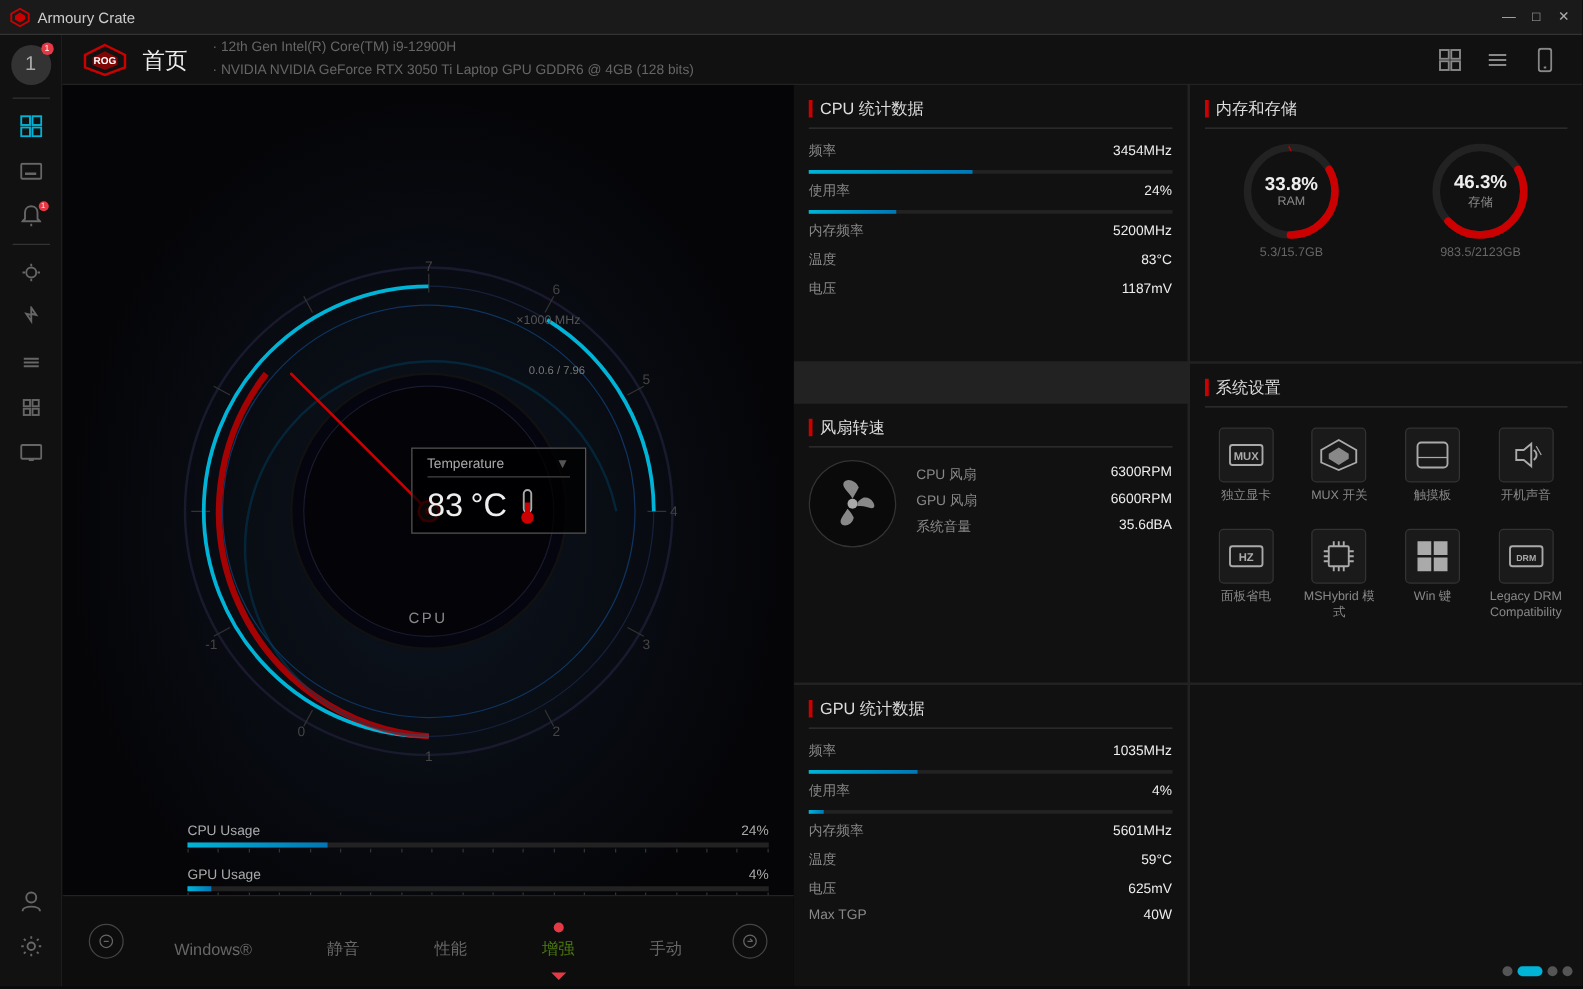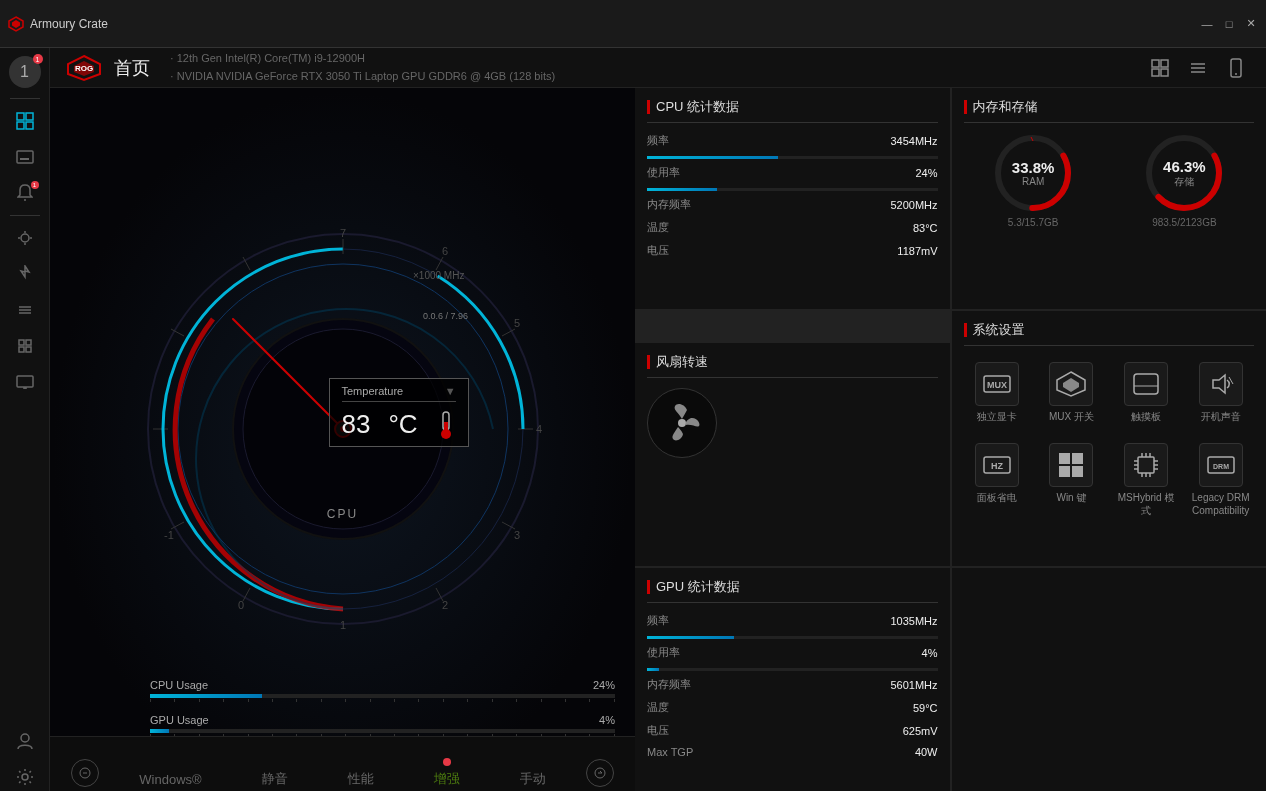--- a/index.html
+++ b/index.html
@@ -9,21 +9,21 @@
       background: #0a0a0a;
       color: #ccc;
       font-family: 'Segoe UI', Arial, sans-serif;
       font-size: 12px;
       overflow: hidden;
       position: relative;
     }
 
     
     .titlebar {
-      height: 48px;
+      height: 28px;
       background: #1a1a1a;
       display: flex;
       align-items: center;
       padding: 0 8px;
       border-bottom: 1px solid #333;
       position: relative;
     }
     .titlebar-icon { width: 16px; height: 16px; margin-right: 6px; }
     .titlebar-title { font-size: 12px; color: #ccc; }
     .titlebar-controls {
@@ -209,21 +209,21 @@
       margin-bottom: 6px;
       display: flex;
       align-items: center;
       justify-content: space-between;
     }
     .temp-value {
       font-size: 26px;
       color: #eee;
       display: flex;
       align-items: center;
-      gap: 18px;
+      gap: 6px;
     }
     .cpu-label {
       position: absolute;
       bottom: 28%;
       left: 50%;
       transform: translateX(-50%);
       color: #888;
       font-size: 12px;
       letter-spacing: 2px;
     }
@@ -850,20 +850,34 @@
           <div class="panel-header">风扇转速</div>
           <div class="fan-display">
             <div class="fan-icon-container">
               <svg width="50" height="50" viewBox="0 0 50 50">
                 <circle cx="25" cy="25" r="4" fill="#aaa"></circle>
                 <path d="M25 21 C22 15 16 12 18 8 C20 4 28 6 30 12 C28 16 26 19 25 21Z" fill="#888"></path>
                 <path d="M29 27 C35 26 40 30 42 28 C44 26 40 19 34 20 C30 22 28 24 29 27Z" fill="#888"></path>
                 <path d="M21 29 C18 34 14 38 16 41 C18 44 25 42 26 36 C24 32 22 30 21 29Z" fill="#888"></path>
               </svg>
             </div>
+            <div class="fan-stats">
+              <div class="fan-row">
+                <span class="fan-name">CPU 风扇</span>
+                <span class="fan-val">6300RPM</span>
+              </div>
+              <div class="fan-row">
+                <span class="fan-name">GPU 风扇</span>
+                <span class="fan-val">6600RPM</span>
+              </div>
+              <div class="fan-row">
+                <span class="fan-name">系统音量</span>
+                <span class="fan-val">35.6dBA</span>
+              </div>
+            </div>
           </div>
         </div>
 
         <div class="panel sys-panel">
           <div class="panel-header">系统设置</div>
           <div class="sys-grid">
             <div class="sys-item">
               <div class="sys-icon-box">
                 <svg width="30" height="24" viewBox="0 0 30 24">
                     <rect x="2" y="4" width="26" height="16" rx="2" fill="none" stroke="#aaa" stroke-width="1.5"></rect>
@@ -901,31 +915,20 @@
               <span class="sys-label">开机声音</span>
             </div>
             <div class="sys-item">
               <div class="sys-icon-box">
                 <svg width="30" height="24" viewBox="0 0 30 24">
                     <rect x="2" y="4" width="26" height="16" rx="2" fill="none" stroke="#aaa" stroke-width="1.5"></rect>
                     <text x="15" y="16" text-anchor="middle" font-size="9" fill="#aaa" font-weight="bold">HZ</text>
                   </svg>
               </div>
               <span class="sys-label">面板省电</span>
-            </div>
-            <div class="sys-item">
-              <div class="sys-icon-box">
-                <svg width="26" height="26" viewBox="0 0 26 26">
-                    <rect x="1" y="1" width="11" height="11" fill="#aaa"></rect>
-                    <rect x="14" y="1" width="11" height="11" fill="#aaa"></rect>
-                    <rect x="1" y="14" width="11" height="11" fill="#aaa"></rect>
-                    <rect x="14" y="14" width="11" height="11" fill="#aaa"></rect>
-                  </svg>
-              </div>
-              <span class="sys-label">Win 键</span>
             </div>
             <div class="sys-item">
               <div class="sys-icon-box">
                 <svg width="28" height="28" viewBox="0 0 28 28">
                     <rect x="6" y="6" width="16" height="16" rx="1" fill="none" stroke="#aaa" stroke-width="1.5"></rect>
                     <line x1="10" y1="2" x2="10" y2="6" stroke="#aaa" stroke-width="1.5"></line>
                     <line x1="14" y1="2" x2="14" y2="6" stroke="#aaa" stroke-width="1.5"></line>
                     <line x1="18" y1="2" x2="18" y2="6" stroke="#aaa" stroke-width="1.5"></line>
                     <line x1="10" y1="22" x2="10" y2="26" stroke="#aaa" stroke-width="1.5"></line>
                     <line x1="14" y1="22" x2="14" y2="26" stroke="#aaa" stroke-width="1.5"></line>
@@ -935,20 +938,31 @@
                     <line x1="2" y1="18" x2="6" y2="18" stroke="#aaa" stroke-width="1.5"></line>
                     <line x1="22" y1="10" x2="26" y2="10" stroke="#aaa" stroke-width="1.5"></line>
                     <line x1="22" y1="14" x2="26" y2="14" stroke="#aaa" stroke-width="1.5"></line>
                     <line x1="22" y1="18" x2="26" y2="18" stroke="#aaa" stroke-width="1.5"></line>
                   </svg>
               </div>
               <span class="sys-label">MSHybrid 模式</span>
             </div>
             <div class="sys-item">
               <div class="sys-icon-box">
+                <svg width="26" height="26" viewBox="0 0 26 26">
+                    <rect x="1" y="1" width="11" height="11" fill="#aaa"></rect>
+                    <rect x="14" y="1" width="11" height="11" fill="#aaa"></rect>
+                    <rect x="1" y="14" width="11" height="11" fill="#aaa"></rect>
+                    <rect x="14" y="14" width="11" height="11" fill="#aaa"></rect>
+                  </svg>
+              </div>
+              <span class="sys-label">Win 键</span>
+            </div>
+            <div class="sys-item">
+              <div class="sys-icon-box">
                 <svg width="30" height="24" viewBox="0 0 30 24">
                     <rect x="2" y="4" width="26" height="16" rx="2" fill="none" stroke="#aaa" stroke-width="1.5"></rect>
                     <text x="15" y="16" text-anchor="middle" font-size="7" fill="#aaa" font-weight="bold">DRM</text>
                   </svg>
               </div>
               <span class="sys-label">Legacy DRM Compatibility</span>
             </div>
           </div>
         </div>
 

